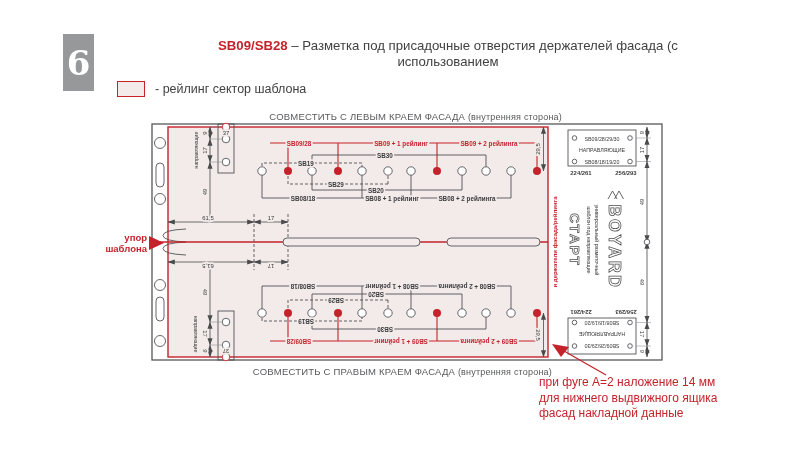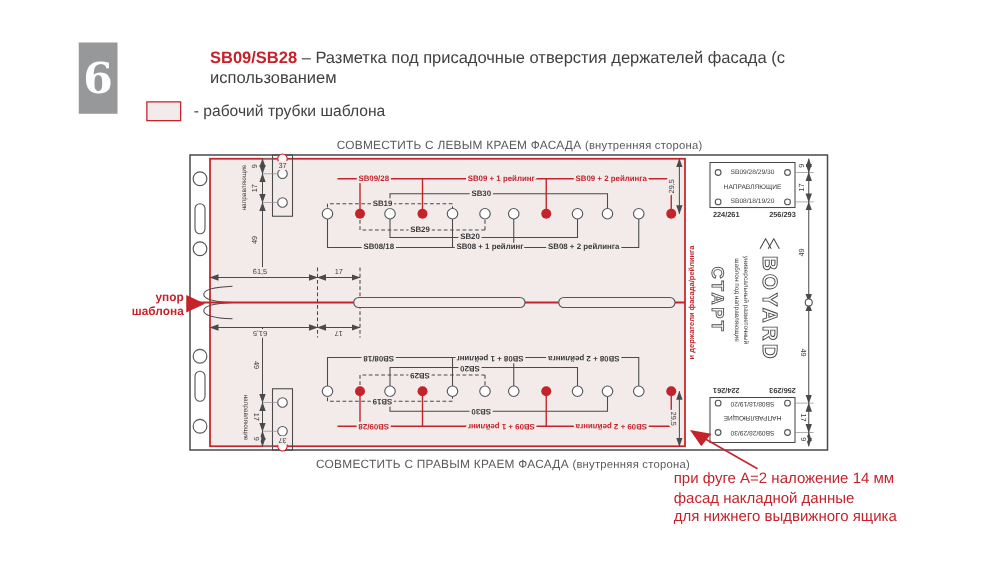--- a/index.html
+++ b/index.html
@@ -2,21 +2,21 @@
 <html><head>
 <meta charset="utf-8">
 <style>
   html,body{margin:0;padding:0;width:800px;height:450px;background:#fff;overflow:hidden;
             font-family:"Liberation Sans",sans-serif;}
   .abs{position:absolute;}
   
   #badge{left:63px;top:34px;width:31px;height:57px;background:#97989a;color:#fff;
          display:flex;align-items:center;justify-content:center;
          font:bold 34px "DejaVu Serif",serif;}
-  #title{left:168px;top:38px;width:560px;font-size:13.2px;line-height:16px;color:#414042;}
+  #title{left:168px;top:38px;width:560px;font-size:13.2px;line-height:16px;color:#414042;text-align:center;}
   #title .code{color:#c5232b;font-weight:bold;}
   #legend{left:117px;top:81px;height:16px;display:flex;align-items:center;}
   #legend .sw{width:26px;height:14px;background:#f2ebea;border:1.6px solid #c5232b;}
   #legend .lt{margin-left:10px;font-size:12.5px;color:#414042;}
   
   .cap{color:#58595b;font-size:9.5px;letter-spacing:.2px;text-align:right;width:420px;}
   .cap .sfx{font-size:9px;}
   #capTop{left:142px;top:111px;}
   #capBot{left:132px;top:366px;}
   
@@ -50,36 +50,36 @@
 
 <div class="abs" id="badge">
     <span>6</span>
   </div>
 <div class="abs" id="title">
   <div><span class="code">SB09/SB28</span>
     <span>– Разметка под присадочные отверстия держателей фасада (с использованием</span></div>
 </div>
 <div class="abs" id="legend">
   <div class="sw"></div>
-  <div class="lt">- рабочий трубки шаблона</div>
+  <div class="lt">- рейлинг сектор шаблона</div>
 </div>
 
 <div class="abs cap" id="capTop">
   <span>СОВМЕСТИТЬ С ЛЕВЫМ КРАЕМ ФАСАДА</span>
   <span class="sfx">(внутренняя сторона)</span>
 </div>
 <div class="abs cap" id="capBot">
   <span>СОВМЕСТИТЬ С ПРАВЫМ КРАЕМ ФАСАДА</span>
   <span class="sfx">(внутренняя сторона)</span>
 </div>
 
 <div class="abs" id="note">
   <div>при фуге А=2 наложение 14 мм</div>
+  <div>для нижнего выдвижного ящика</div>
   <div>фасад накладной данные</div>
-  <div>для нижнего выдвижного ящика</div>
 </div>
 
 <svg class="abs" style="left:0;top:0" width="800" height="450" viewBox="0 0 800 450">
   <defs>
     <marker id="ar" orient="auto-start-reverse" markerWidth="9" markerHeight="8" refX="8.5" refY="4">
       <path d="M9,4 L0,.8 L0,7.2 Z" fill="#4a4a4c"></path>
     </marker>
   </defs>
 
   <rect x="152" y="124" width="510" height="236" fill="#fff" stroke="#4a4a4c" stroke-width="1.2"></rect>

